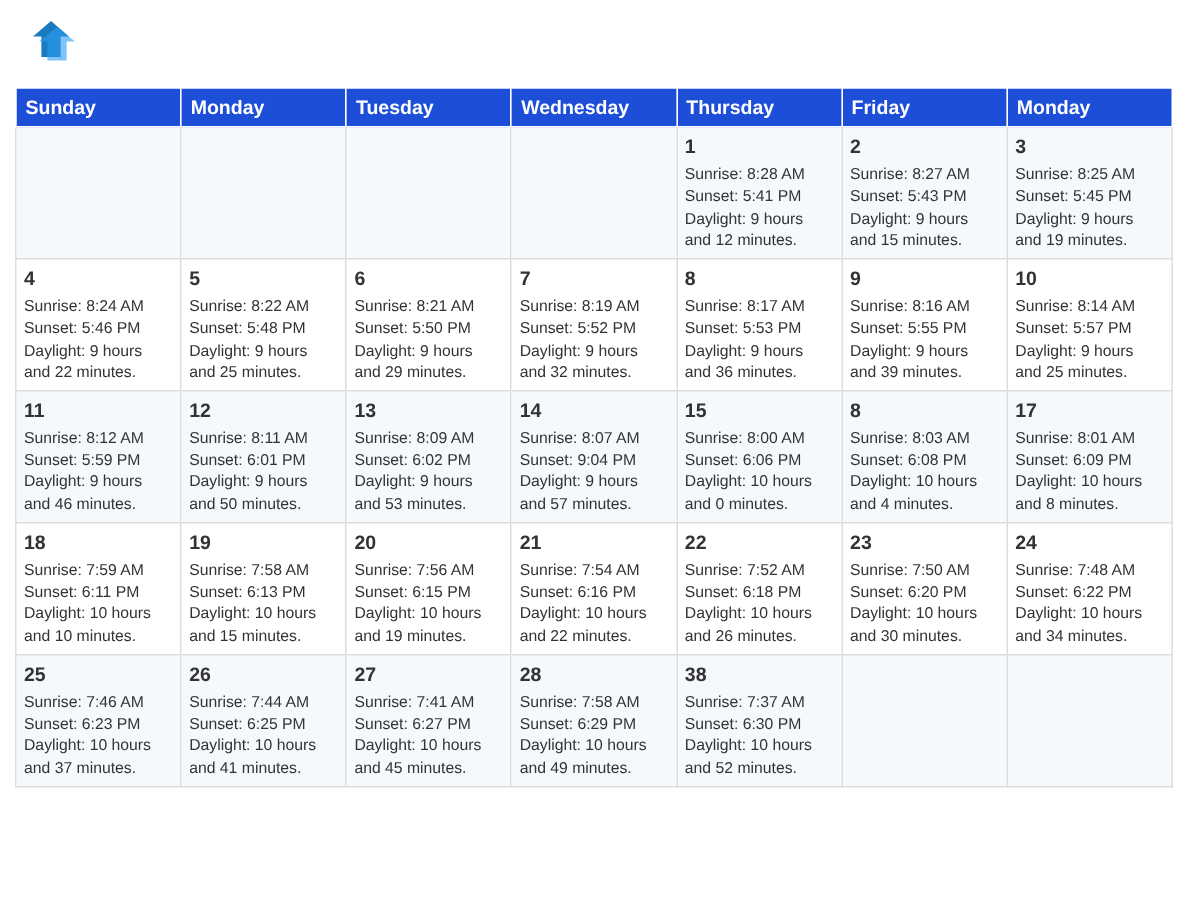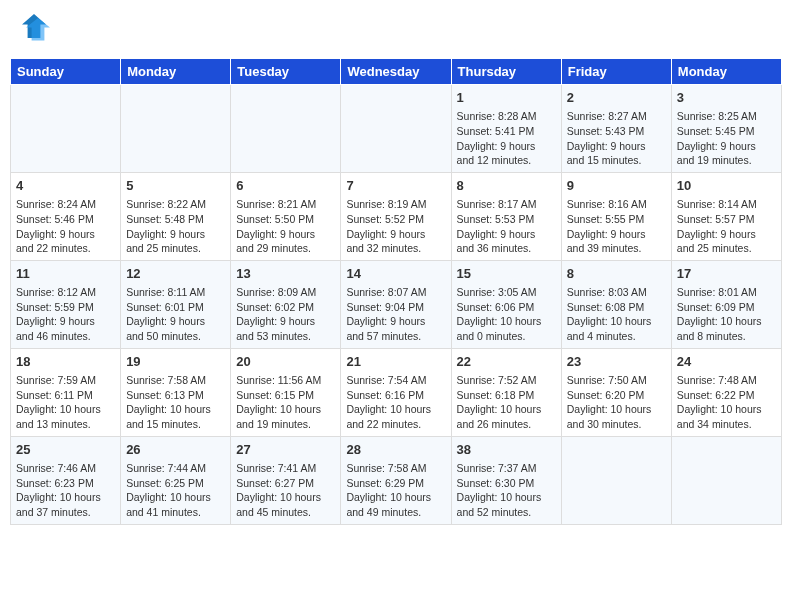--- a/index.html
+++ b/index.html
@@ -217,21 +217,21 @@
         </td>
         <td>
           <span class="day-num">14</span>
           <div>Sunrise: 8:07 AM</div>
           <div>Sunset: 9:04 PM</div>
           <div>Daylight: 9 hours</div>
           <div>and 57 minutes.</div>
         </td>
         <td>
           <span class="day-num">15</span>
-          <div>Sunrise: 3:05 AM</div>
+          <div>Sunrise: 8:00 AM</div>
           <div>Sunset: 6:06 PM</div>
           <div>Daylight: 10 hours</div>
           <div>and 0 minutes.</div>
         </td>
         <td>
           <span class="day-num">8</span>
           <div>Sunrise: 8:03 AM</div>
           <div>Sunset: 6:08 PM</div>
           <div>Daylight: 10 hours</div>
           <div>and 4 minutes.</div>
@@ -243,32 +243,32 @@
           <div>Daylight: 10 hours</div>
           <div>and 8 minutes.</div>
         </td>
       </tr>
       <tr>
         <td>
           <span class="day-num">18</span>
           <div>Sunrise: 7:59 AM</div>
           <div>Sunset: 6:11 PM</div>
           <div>Daylight: 10 hours</div>
-          <div>and 13 minutes.</div>
+          <div>and 10 minutes.</div>
         </td>
         <td>
           <span class="day-num">19</span>
           <div>Sunrise: 7:58 AM</div>
           <div>Sunset: 6:13 PM</div>
           <div>Daylight: 10 hours</div>
           <div>and 15 minutes.</div>
         </td>
         <td>
           <span class="day-num">20</span>
-          <div>Sunrise: 11:56 AM</div>
+          <div>Sunrise: 7:56 AM</div>
           <div>Sunset: 6:15 PM</div>
           <div>Daylight: 10 hours</div>
           <div>and 19 minutes.</div>
         </td>
         <td>
           <span class="day-num">21</span>
           <div>Sunrise: 7:54 AM</div>
           <div>Sunset: 6:16 PM</div>
           <div>Daylight: 10 hours</div>
           <div>and 22 minutes.</div>

